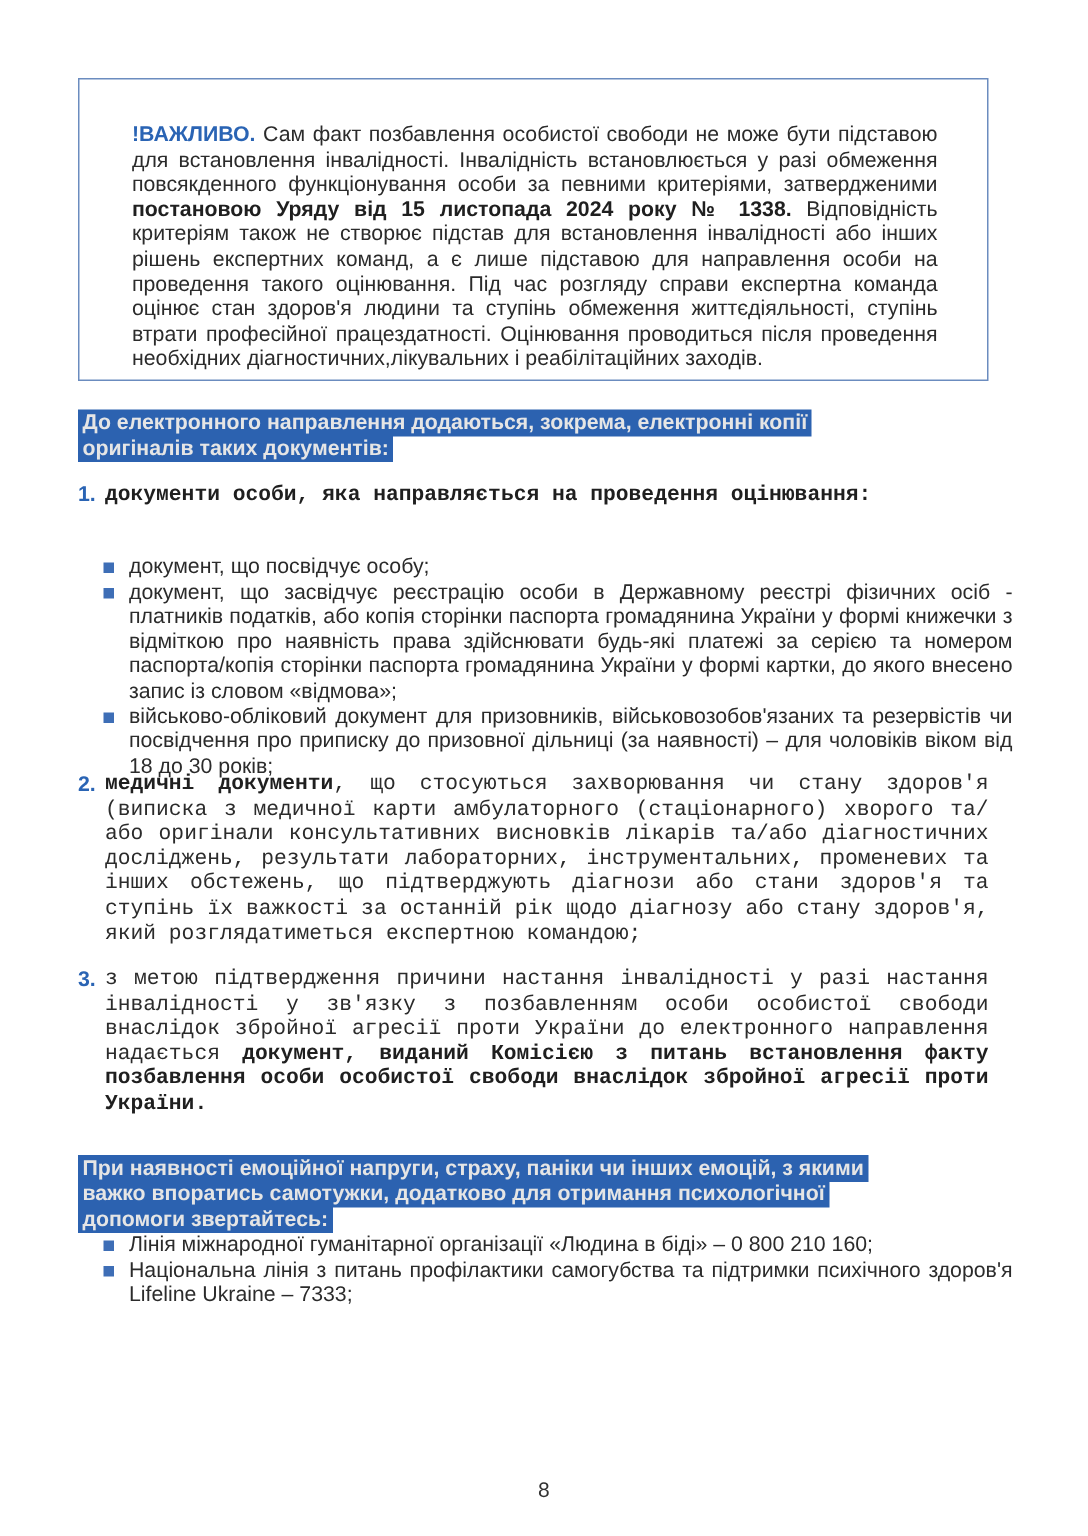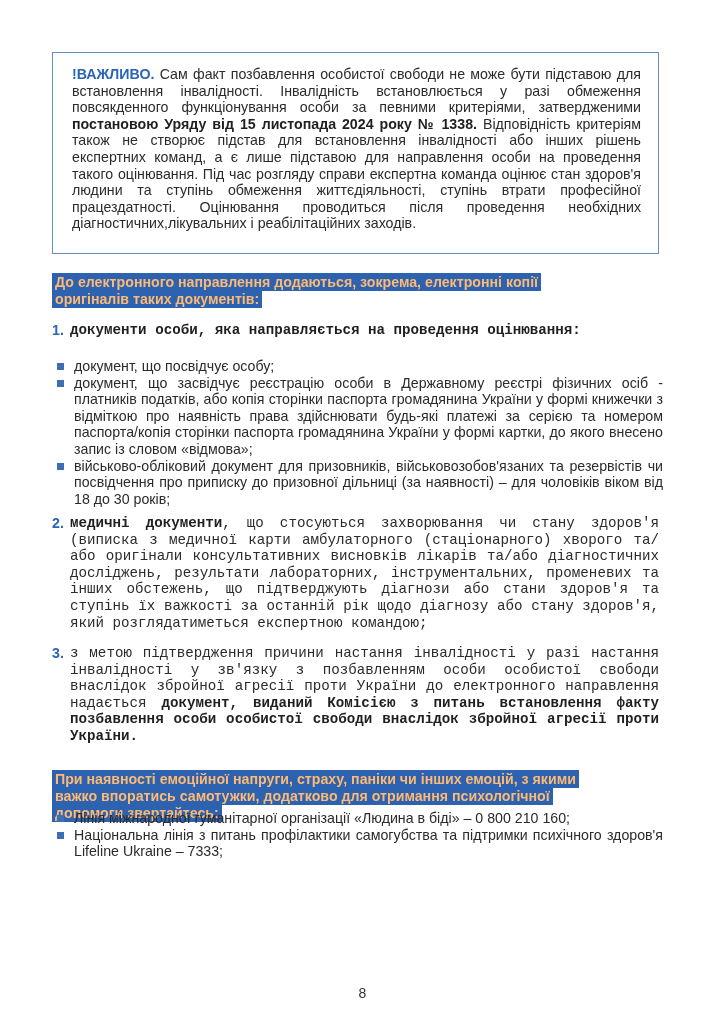--- a/index.html
+++ b/index.html
@@ -27,31 +27,31 @@
       position: absolute;
       left: 0;
       top: 52px;
       width: 607px;
       height: 202px;
       box-sizing: border-box;
       border: 1.5px solid #6b8cbf;
       padding: 13px 17px 0 19px;
     }
     .important-box p {
-      margin: 0;
+      margin: 16px;
       text-align: justify;
       hyphens: manual;
     }
     .accent { color: #2a64b4; font-weight: bold; }
     b { font-weight: bold; color: #1f1f1f; }
 
     .heading-bar {
       display: inline;
       background: #2c62b0;
-      color: #fdba74;
+      color: #e5e5e5;
       font-weight: bold;
       font-size: 14.2px;
       line-height: 17px;
       padding: 1px 3px 1px 3px;
       box-decoration-break: clone;
       -webkit-box-decoration-break: clone;
     }
     .heading-wrap {
       position: absolute;
       left: 0;
@@ -75,21 +75,21 @@
     }
     .num-item .txt {
       flex: 1;
       text-align: justify;
       font-family: Liberation Mono, monospace;
     }
     .bullets {
       position: absolute;
       left: 0;
       width: 607px;
-      margin: 4px;
+      margin: 16px;
       padding: 0;
       list-style: none;
     }
     .bullets li {
       display: flex;
       margin: 0;
     }
     .bullets .sq {
       flex: 0 0 18px;
       width: 18px;

